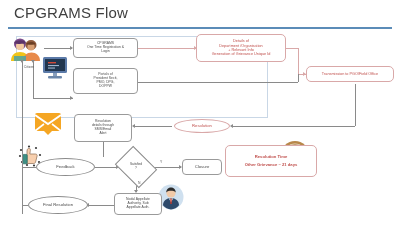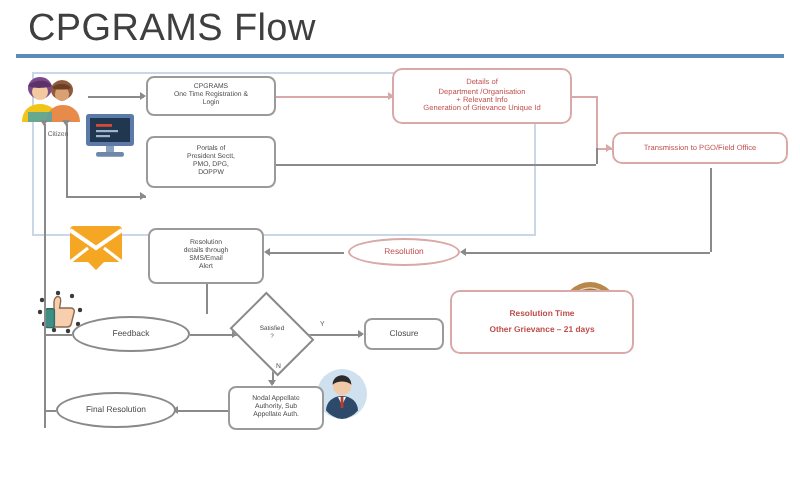--- a/index.html
+++ b/index.html
@@ -1,21 +1,21 @@
 <!DOCTYPE html>
 <html><head>
 <meta charset="utf-8">
 <style>
   html,body{margin:0;padding:0;background:#ffffff;}
   body{width:400px;height:220px;overflow:hidden;
        font-family:"Liberation Sans",sans-serif;color:#3a3a3a;}
   #page{position:relative;width:400px;height:220px;background:#fff;}
 
   
-  .title{position:absolute;left:14px;top:4px;font-size:19px;color:#3f3f3f;
+  .title{position:absolute;left:14px;top:4px;font-size:15px;color:#3f3f3f;
          letter-spacing:.2px;font-weight:400;white-space:nowrap;}
   .rule{position:absolute;left:8px;top:27px;width:384px;height:2px;background:#5b8cb8;}
 
   
   #canvas{position:absolute;left:0;top:30px;width:400px;height:190px;}
 
   
   .node{position:absolute;box-sizing:border-box;display:flex;align-items:center;
         justify-content:center;text-align:center;line-height:1.15;}
   .rbox{border:1px solid #9a9a9a;border-radius:4px;background:#fff;

